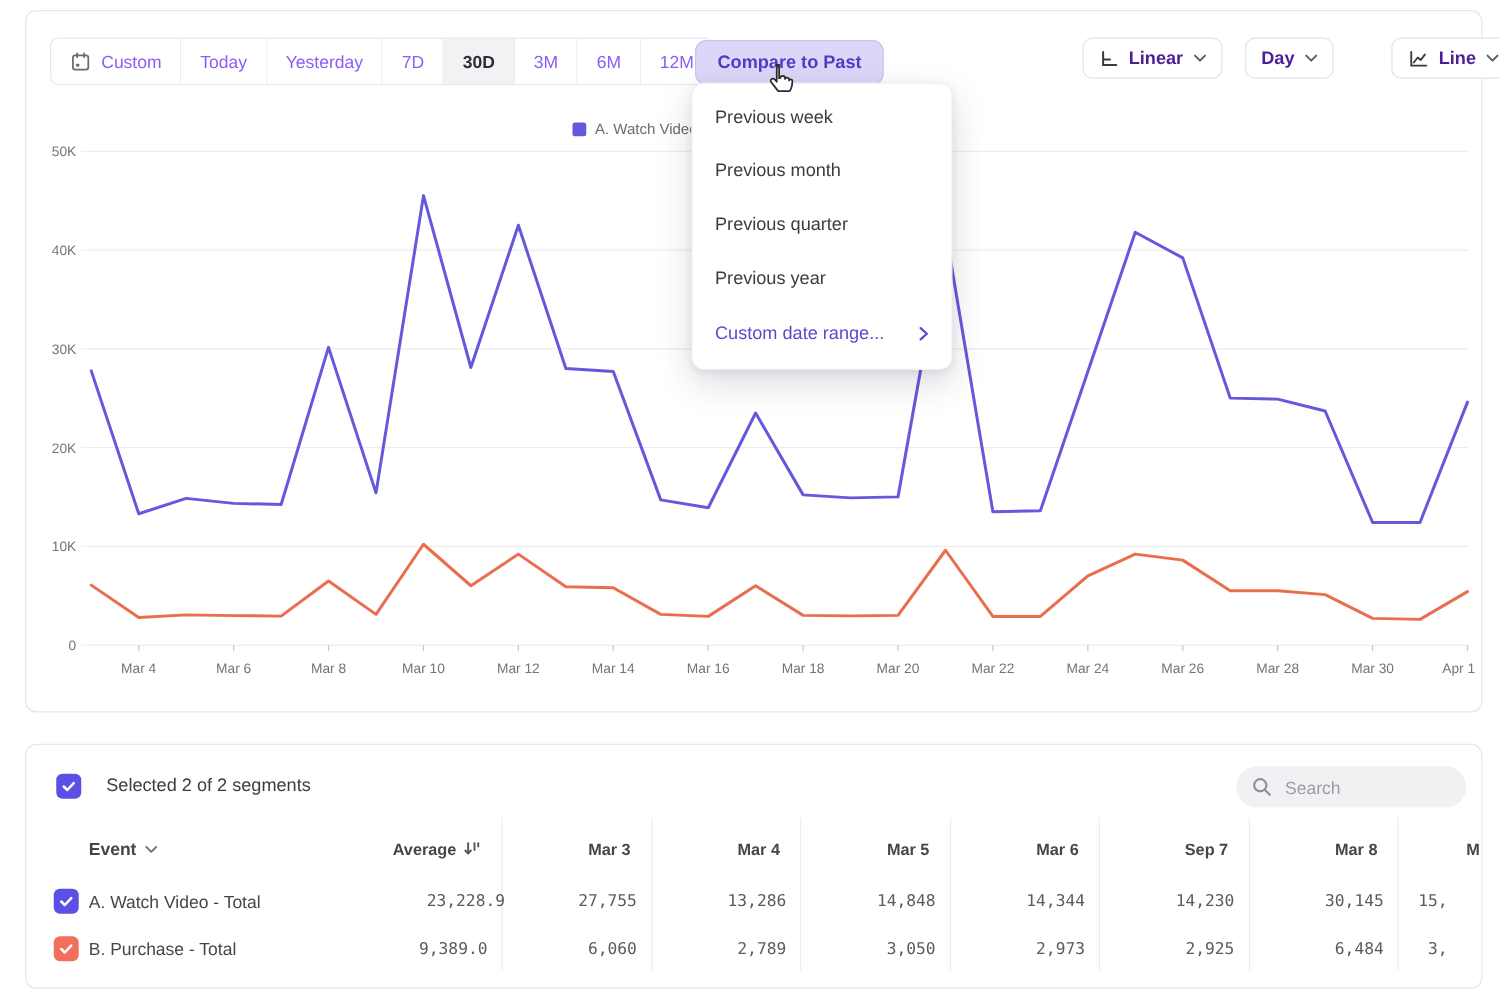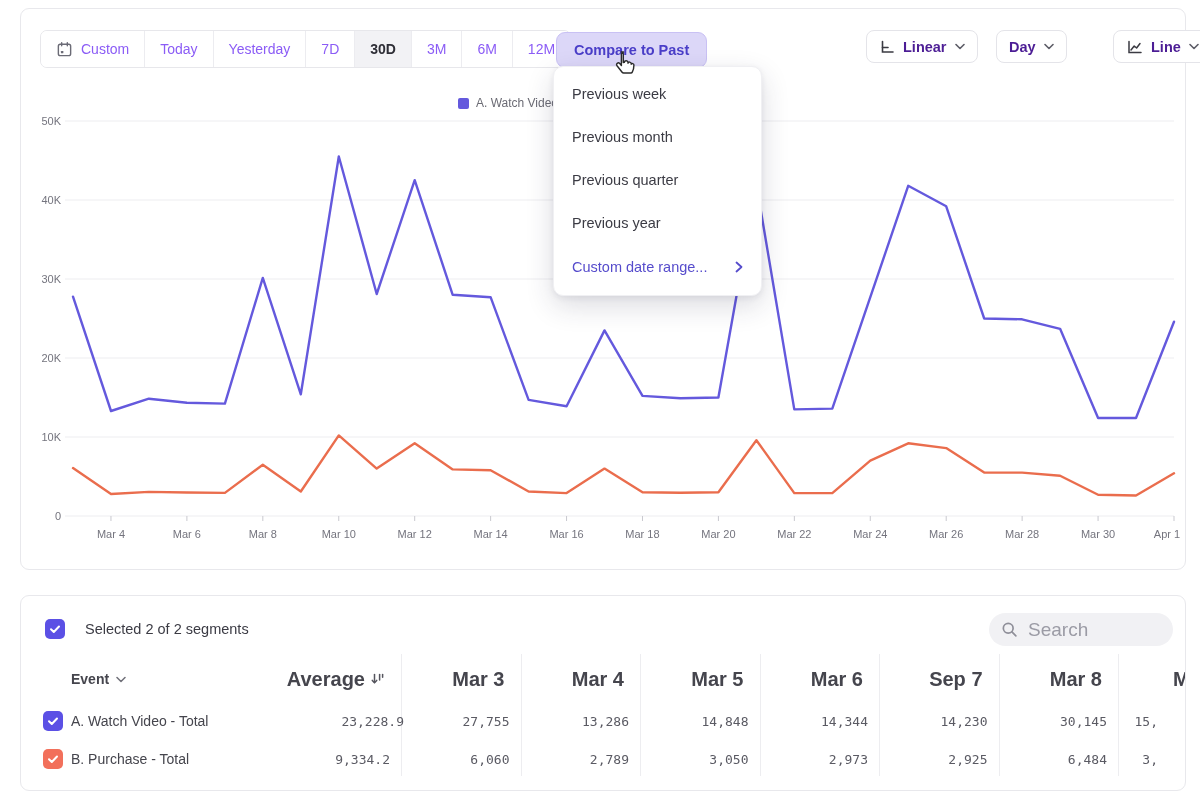--- a/index.html
+++ b/index.html
@@ -40,29 +40,29 @@
   #menu-custom{height:44px;display:flex;align-items:center;justify-content:space-between;
     padding:0 18px;font-size:14.5px;color:#564ccc;cursor:pointer;}
   #cursor-hand{position:absolute;left:612px;top:50px;z-index:40;pointer-events:none;}
 
   
   #selected-row{position:absolute;left:24px;top:23px;display:flex;align-items:center;gap:20px;}
   .checkbox{width:20px;height:20px;border-radius:5px;display:flex;align-items:center;justify-content:center;cursor:pointer;}
   #selected-label{font-size:14.5px;color:#3b3b44;}
   #search-box{position:absolute;left:968px;top:17px;width:184px;height:33px;background:#f1f1f4;border-radius:17px;
     display:flex;align-items:center;gap:8px;padding:0 12px;box-sizing:border-box;}
-  #search-box input{border:none;background:transparent;outline:none;font-size:19px;color:#b91c1c;width:130px;
+  #search-box input{border:none;background:transparent;outline:none;font-size:14px;color:#b91c1c;width:130px;
     font-family:"Liberation Sans",sans-serif;}
   #search-box input::placeholder{color:#9b9ba5;}
 
   .col-sep{position:absolute;top:58px;height:122px;width:1px;background:#ededf0;}
   #event-header{position:absolute;left:50px;top:68px;height:30px;display:flex;align-items:center;gap:7px;
     font-size:14px;font-weight:700;color:#45454d;cursor:pointer;}
   .col-header{position:absolute;top:68px;height:30px;width:110px;display:flex;align-items:center;justify-content:flex-end;
-    gap:6px;font-size:20px;font-weight:700;color:#45454d;cursor:pointer;}
+    gap:6px;font-size:13px;font-weight:700;color:#45454d;cursor:pointer;}
   .row-label{position:absolute;left:50px;height:38px;display:flex;align-items:center;font-size:14px;color:#45454d;}
   .row-check{position:absolute;left:22px;}
   .cell{position:absolute;height:38px;width:110px;display:flex;align-items:center;justify-content:flex-end;
     font-family:"DejaVu Sans Mono",monospace;font-size:13px;color:#5a5a63;}
 </style>
 </head>
 <body>
 
 <div class="panel" id="chart-panel">
 
@@ -285,21 +285,21 @@
       <div class="cell" style="top: 106px; left: 737px;">14,344</div>
       <div class="cell" style="top: 106px; left: 856.5px;">14,230</div>
       <div class="cell" style="top: 106px; left: 976px;">30,145</div>
       <div class="cell" style="top: 106px; left: 1027px;">15,</div>
       <div class="checkbox row-check" style="top: 153px; background: rgb(242, 112, 91);">
         <svg width="14" height="14" viewBox="0 0 14 14">
           <polyline points="3,7.2 5.8,10 11,4.5" fill="none" stroke="#fff" stroke-width="2" stroke-linecap="round" stroke-linejoin="round"></polyline>
         </svg>
       </div>
       <div class="row-label" style="top: 144px;">B. Purchase - Total</div>
-      <div class="cell" style="top: 144px; left: 259px;">9,334.2</div>
+      <div class="cell" style="top: 144px; left: 259px;">9,389.0</div>
       <div class="cell" style="top: 144px; left: 378.5px;">6,060</div>
       <div class="cell" style="top: 144px; left: 498px;">2,789</div>
       <div class="cell" style="top: 144px; left: 617.5px;">3,050</div>
       <div class="cell" style="top: 144px; left: 737px;">2,973</div>
       <div class="cell" style="top: 144px; left: 856.5px;">2,925</div>
       <div class="cell" style="top: 144px; left: 976px;">6,484</div>
       <div class="cell" style="top: 144px; left: 1027px;">3,</div>
     </div>
 </div>
 

